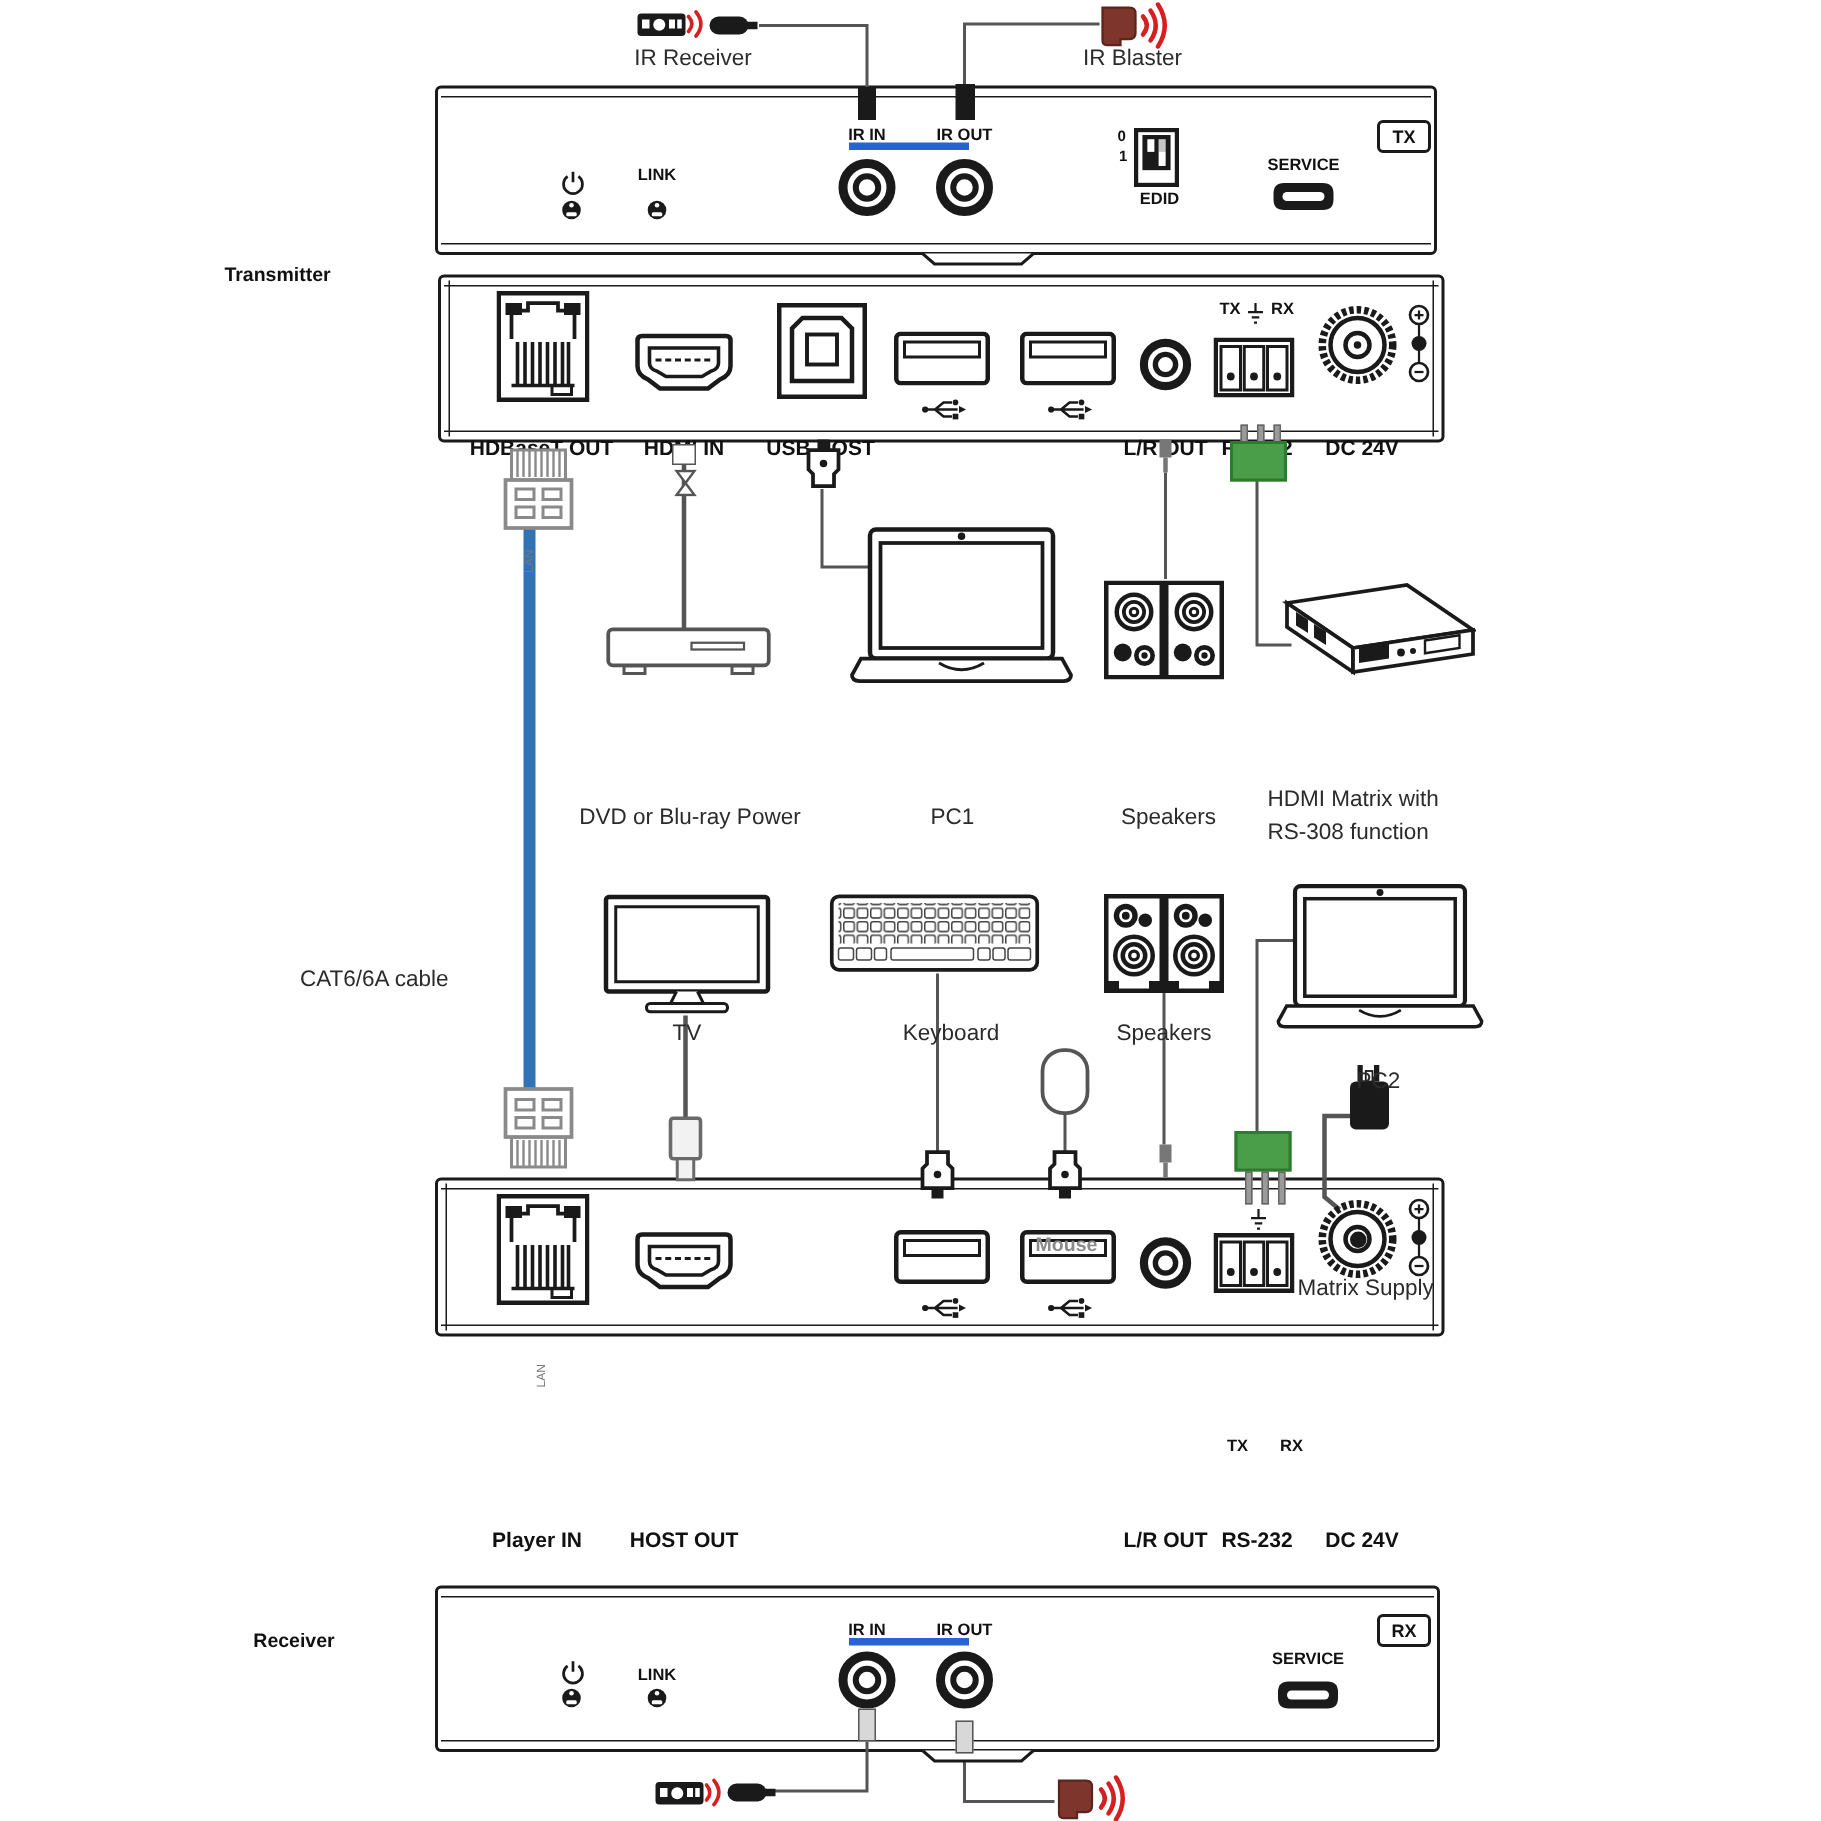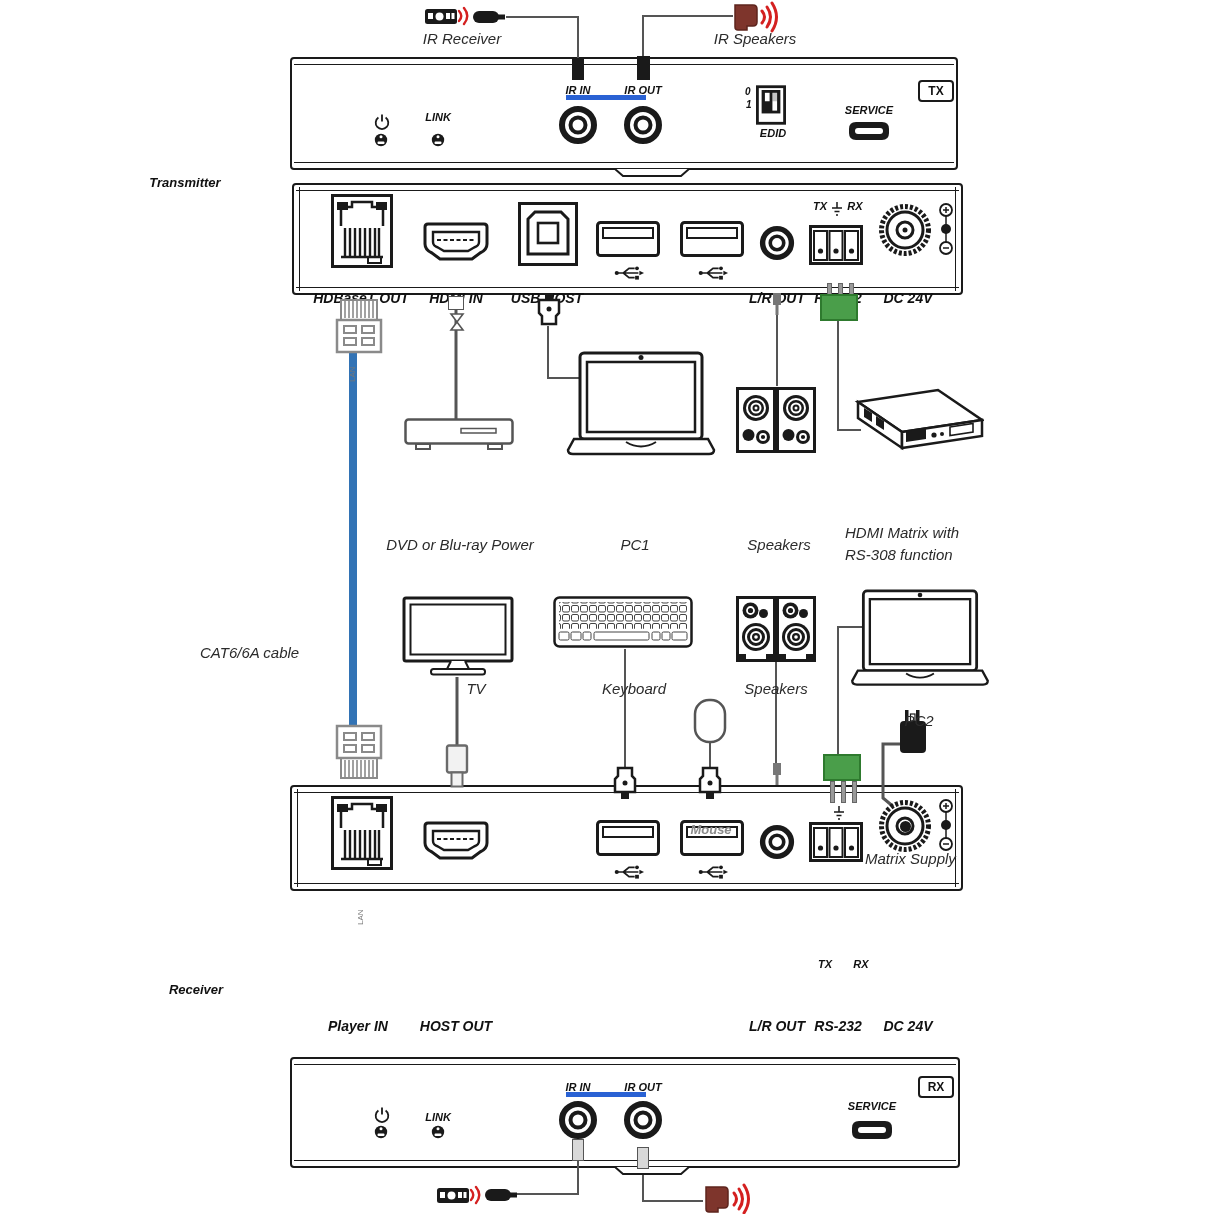--- a/index.html
+++ b/index.html
@@ -6,21 +6,21 @@
     --ink:#1a1a1a; --cable:#555555; --cat-cable:#3273b5; --ir-link:#2a62d4;
     --ir-wave:#d42020; --blaster-body:#7e352c; --terminal-green:#4a9e4a;
   }
   *{margin:0;padding:0;box-sizing:border-box;}
   body{background:#fff;font-family:"Liberation Sans",sans-serif;}
   .stage{position:relative;width:1214px;height:1214px;background:#fff;overflow:hidden;}
   .abs{position:absolute;}
   .panel{position:absolute;background:#fff;border:2px solid var(--ink);border-radius:4px;z-index:1;}
   .hline{position:absolute;left:2px;right:2px;height:1px;background:var(--ink);}
   .vline{position:absolute;top:2px;bottom:2px;width:1px;background:var(--ink);}
-  .lbl{position:absolute;color:#111;white-space:nowrap;z-index:4;font-style:italic;}
+  .lbl{position:absolute;color:#111;white-space:nowrap;z-index:4;}
   .port-lbl{font-size:14px;font-weight:700;transform:translateX(-50%);}
   .dev-lbl{font-size:15px;color:#2b2b2b;transform:translateX(-50%);}
   .dev-lbl-left{font-size:15px;color:#2b2b2b;}
   .title-lbl{font-size:13px;font-weight:700;transform:translateX(-50%);}
   .small-lbl{font-size:11px;font-weight:700;transform:translateX(-50%);}
   .tiny-lbl{font-size:10px;font-weight:700;}
   .mouse-tag{font-size:13px;font-weight:700;color:#8a8a8a;transform:translateX(-50%);z-index:6;}
   .vtext{position:absolute;font-size:8px;color:#777;transform:rotate(-90deg);transform-origin:left top;z-index:4;white-space:nowrap;}
   .badge{position:absolute;border:2px solid var(--ink);border-radius:4px;font-weight:700;font-size:12px;
          width:36px;height:22px;display:flex;align-items:center;justify-content:center;z-index:4;background:#fff;color:#111;}
@@ -547,24 +547,24 @@
       <use href="#sym-irhead"></use>
     </svg>
   <svg class="abs icon" style="left:702px;top:1184px" width="30" height="30">
       <use href="#sym-blaster"></use>
     </svg>
   <svg class="abs icon" style="left:730px;top:1182px" width="22" height="34">
       <use href="#sym-waves3"></use>
     </svg>
 
   <div class="lbl dev-lbl" style="left:462px;top:30px">IR Receiver</div>
-  <div class="lbl dev-lbl" style="left:755px;top:30px">IR Speakers</div>
+  <div class="lbl dev-lbl" style="left:755px;top:30px">IR Blaster</div>
 
   <div class="lbl title-lbl" style="left:185px;top:175px">Transmitter</div>
-  <div class="lbl title-lbl" style="left:196px;top:982px">Receiver</div>
+  <div class="lbl title-lbl" style="left:196px;top:1086px">Receiver</div>
 
   <div class="lbl small-lbl" style="left:438px;top:111px">LINK</div>
   <div class="lbl small-lbl" style="left:578px;top:84px">IR IN</div>
   <div class="lbl small-lbl" style="left:643px;top:84px">IR OUT</div>
   <div class="lbl tiny-lbl" style="left:745px;top:86px">0</div>
   <div class="lbl tiny-lbl" style="left:746px;top:99px">1</div>
   <div class="lbl small-lbl" style="left:773px;top:127px">EDID</div>
   <div class="lbl small-lbl" style="left:869px;top:104px">SERVICE</div>
   <div class="badge" style="left:918px;top:80px">
       <span>TX</span>
@@ -583,21 +583,21 @@
   <div class="vtext" style="left:348px;top:382px">LAN</div>
   <div class="vtext" style="left:356px;top:925px">LAN</div>
   <div class="lbl dev-lbl-left" style="left:200px;top:644px">CAT6/6A cable</div>
 
   <div class="lbl dev-lbl" style="left:460px;top:536px">DVD or Blu-ray Power</div>
   <div class="lbl dev-lbl" style="left:635px;top:536px">PC1</div>
   <div class="lbl dev-lbl" style="left:779px;top:536px">Speakers</div>
   <div class="lbl dev-lbl-left" style="left:845px;top:524px">HDMI Matrix with</div>
   <div class="lbl dev-lbl-left" style="left:845px;top:546px">RS-308 function</div>
 
-  <div class="lbl dev-lbl" style="left:476px;top:680px">TV</div>
+  <div class="lbl dev-lbl" style="left:458px;top:680px">TV</div>
   <div class="lbl dev-lbl" style="left:634px;top:680px">Keyboard</div>
   <div class="lbl dev-lbl" style="left:776px;top:680px">Speakers</div>
   <div class="lbl dev-lbl" style="left:919px;top:712px">PC2</div>
   <div class="lbl mouse-tag" style="left:711px;top:822px">Mouse</div>
   <div class="lbl dev-lbl-left" style="left:865px;top:850px;z-index:6">Matrix Supply</div>
 
   <div class="lbl small-lbl" style="left:825px;top:958px">TX</div>
   <div class="lbl small-lbl" style="left:861px;top:958px">RX</div>
 
   <div class="lbl port-lbl" style="left:358px;top:1018px">Player IN</div>

